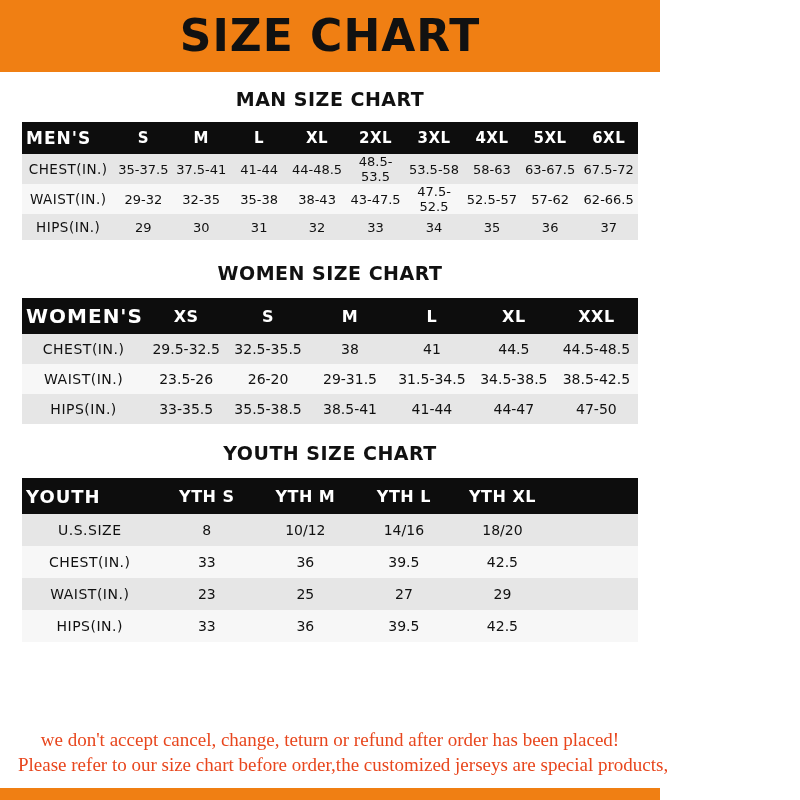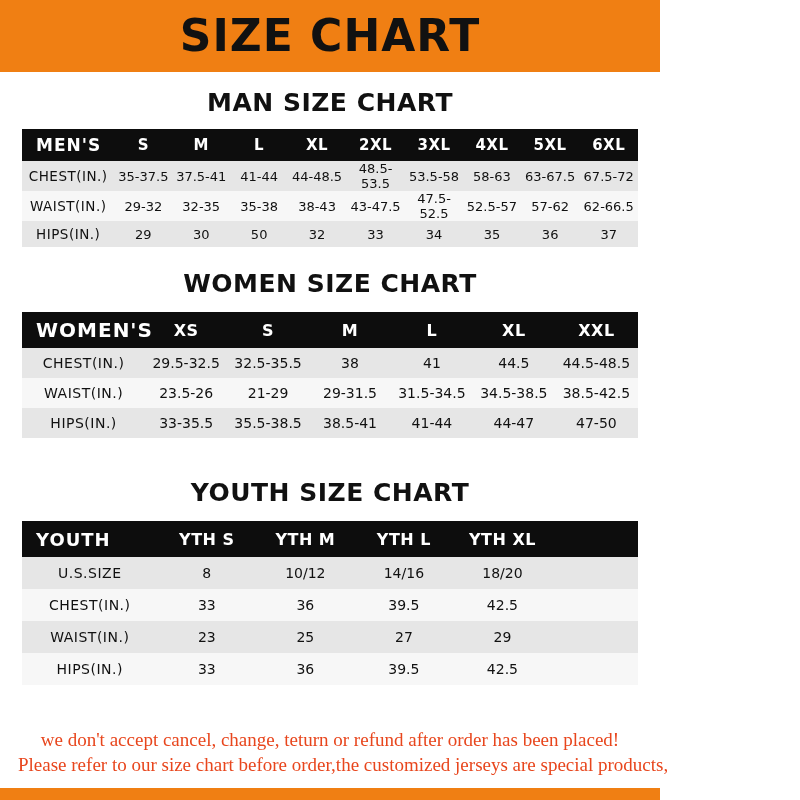--- a/index.html
+++ b/index.html
@@ -42,27 +42,27 @@
   .content {
     flex: 1 1 auto;
     padding: 0 22px;
     box-sizing: border-box;
   }
   
   .section-title {
     text-align: center;
     font-family: "DejaVu Sans", sans-serif;
     font-weight: bold;
-    font-size: 25px;
+    font-size: 19px;
     color: #111111;
     letter-spacing: 0.5px;
   }
   .st-men   { margin: 16px 0 12px 0; }
   .st-women { margin: 22px 0 14px 0; }
-  .st-youth { margin: 40px 0 14px 0; }
+  .st-youth { margin: 18px 0 14px 0; }
 
   
   table.size-table {
     width: 100%;
     border-collapse: collapse;
     table-layout: fixed;
   }
   table.size-table th,
   table.size-table td {
     text-align: center;
@@ -76,21 +76,21 @@
   }
   table.size-table thead th {
     color: #ffffff;
     font-weight: bold;
     height: 32px;
     font-size: 15px;
     letter-spacing: 0.5px;
   }
   table.size-table thead th.rowlabel {
     text-align: left;
-    padding-left: 14px;
+    padding-left: 4px;
     font-size: 17px;
     letter-spacing: 1px;
   }
   
   table.size-table tbody td {
     height: 26px;
     font-size: 13px;
   }
   table.size-table tbody td.rowlabel {
     font-size: 13.5px;
@@ -190,21 +190,21 @@
           <td>43-47.5</td>
           <td>47.5-52.5</td>
           <td>52.5-57</td>
           <td>57-62</td>
           <td>62-66.5</td>
         </tr>
         <tr class="odd">
           <td class="rowlabel">HIPS(IN.)</td>
           <td>29</td>
           <td>30</td>
-          <td>50</td>
+          <td>31</td>
           <td>32</td>
           <td>33</td>
           <td>34</td>
           <td>35</td>
           <td>36</td>
           <td>37</td>
         </tr>
       </tbody>
     </table>
 
@@ -236,21 +236,21 @@
           <td>29.5-32.5</td>
           <td>32.5-35.5</td>
           <td>38</td>
           <td>41</td>
           <td>44.5</td>
           <td>44.5-48.5</td>
         </tr>
         <tr class="even">
           <td class="rowlabel">WAIST(IN.)</td>
           <td>23.5-26</td>
-          <td>21-29</td>
+          <td>26-20</td>
           <td>29-31.5</td>
           <td>31.5-34.5</td>
           <td>34.5-38.5</td>
           <td>38.5-42.5</td>
         </tr>
         <tr class="odd">
           <td class="rowlabel">HIPS(IN.)</td>
           <td>33-35.5</td>
           <td>35.5-38.5</td>
           <td>38.5-41</td>

